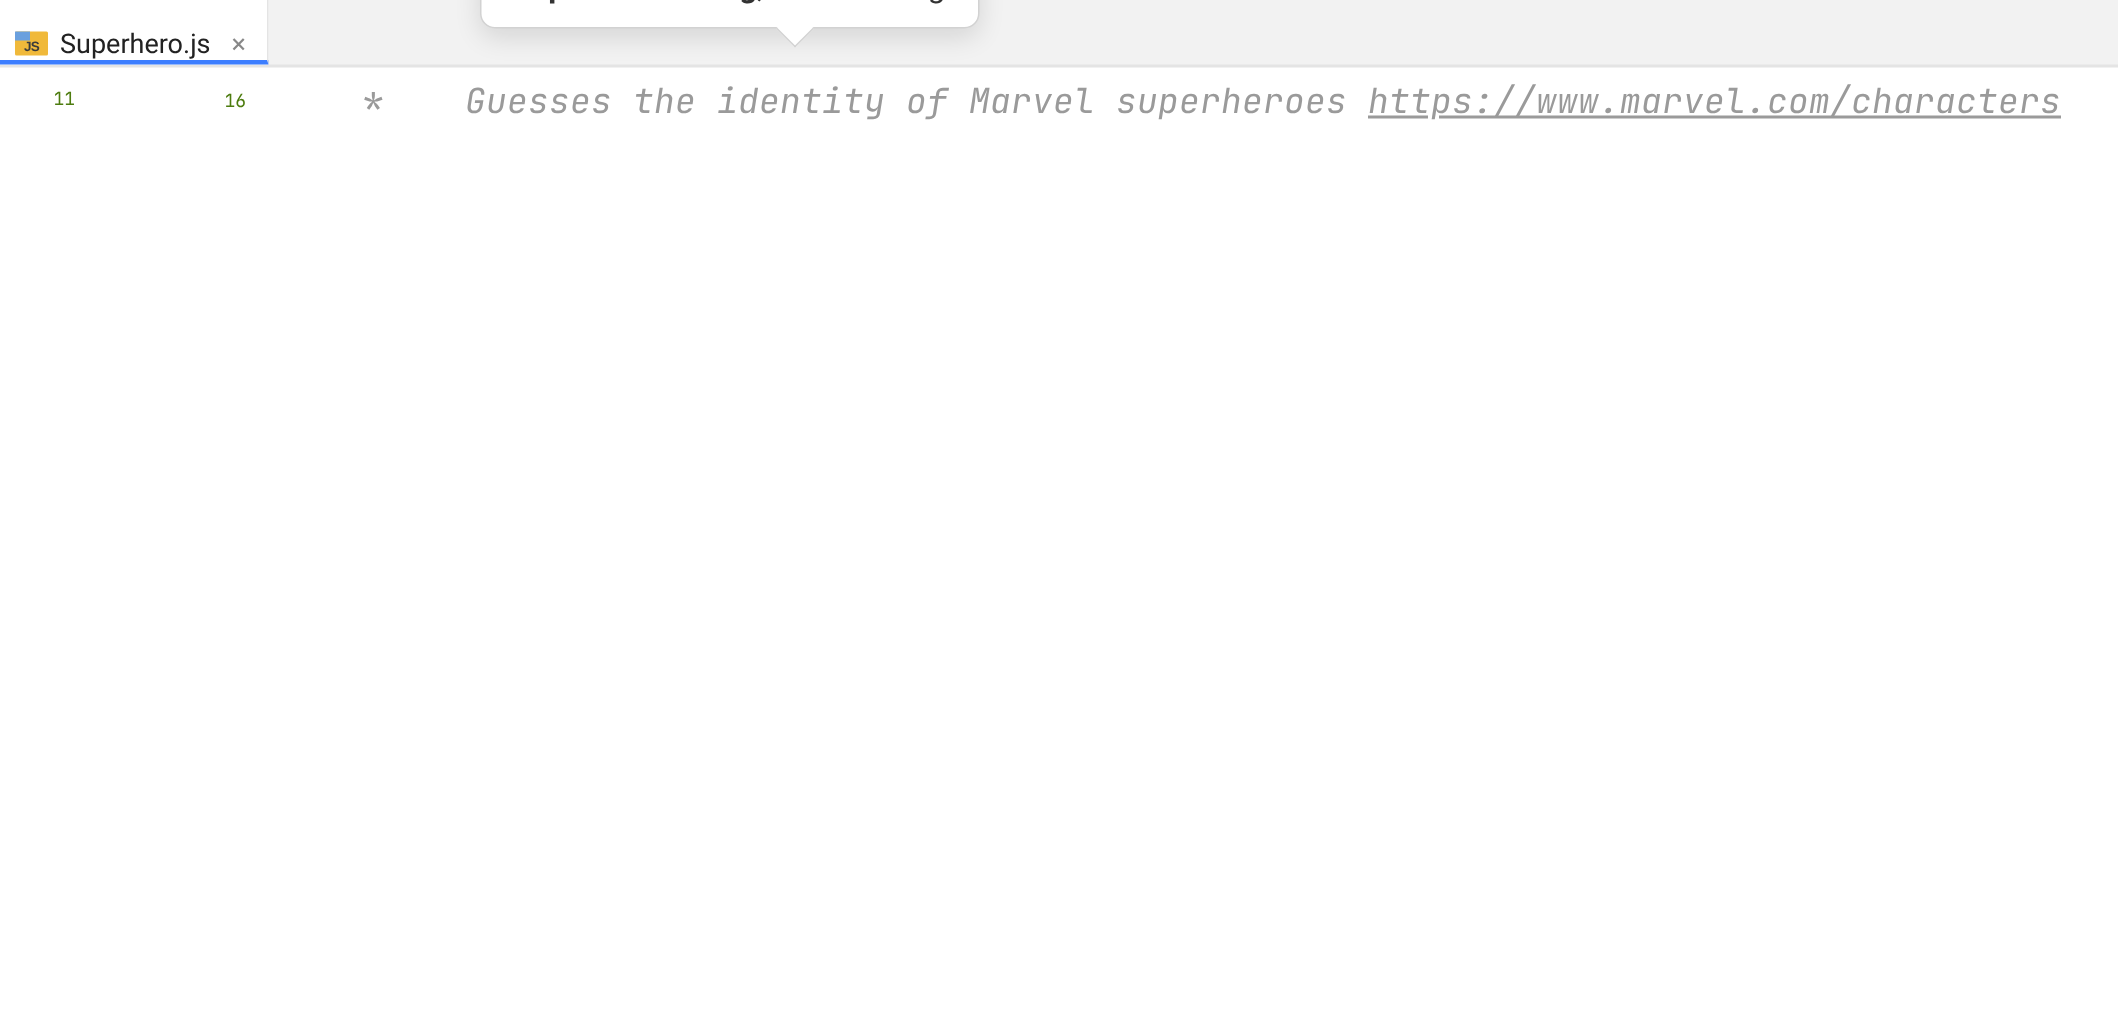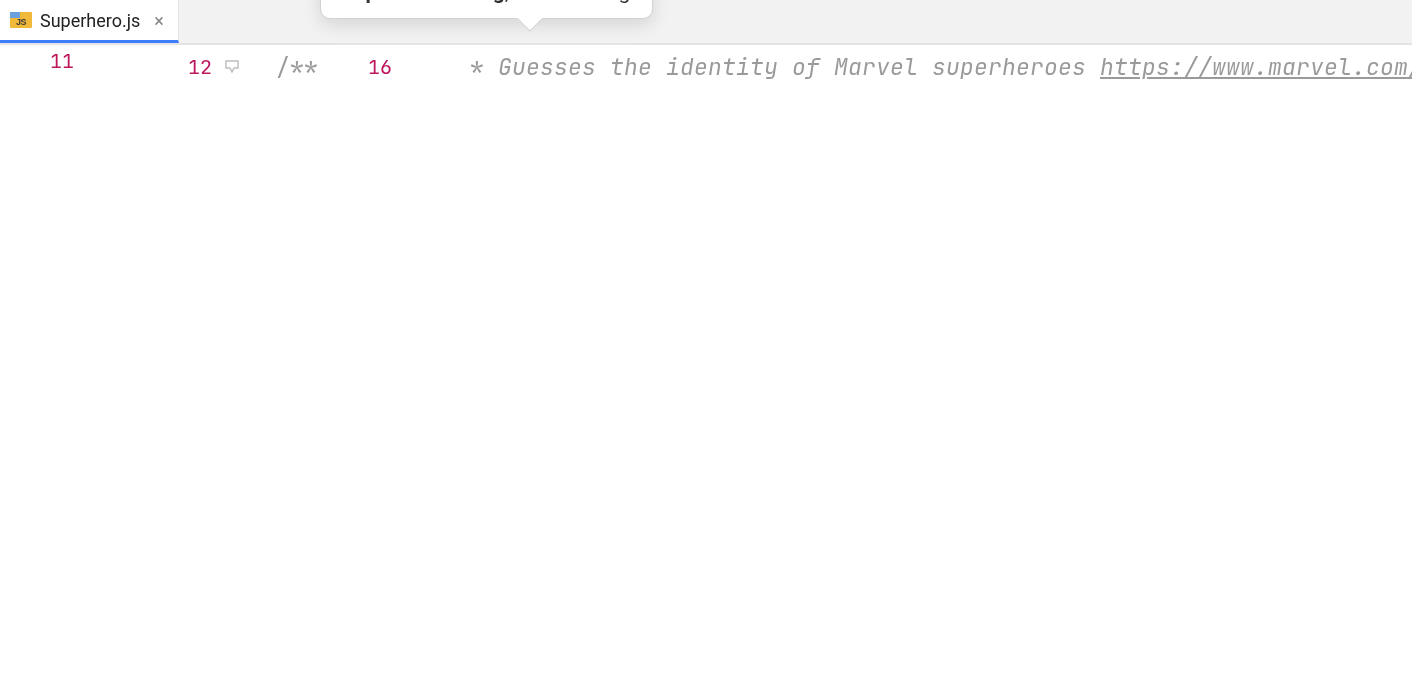--- a/index.html
+++ b/index.html
@@ -12,21 +12,21 @@
   }
   .tabbar {
     height: 44px;
     background: #f2f2f2;
     border-bottom: 1px solid #e4e4e4;
     display: flex;
     align-items: stretch;
   }
   .tab {
     display: flex;
-    align-items: center;
+    align-items: flex-end;
     padding: 0 14px 0 10px;
     background: #fff;
     border-right: 1px solid #e4e4e4;
     border-bottom: 3px solid #3d7eff;
     gap: 8px;
     font-family: -apple-system, BlinkMacSystemFont, "Segoe UI", Roboto, sans-serif;
     font-size: 18px;
     color: #222;
   }
   .tab .js-icon {
@@ -48,26 +48,25 @@
   }
   .line {
     display: flex;
     align-items: center;
     height: 44px;
     position: relative;
   }
   .ln {
     width: 60px;
     text-align: right;
-    color: #be185d;
-    font-size: 20px;
+    color: #4d7c0f;
+    font-size: 12px;
     padding-right: 10px;
     user-select: none;
     flex-shrink: 0;
-    margin-left: 24px;
   }
   .fold {
     width: 20px;
     flex-shrink: 0;
     display: flex;
     align-items: center;
     justify-content: center;
     color: #bdbdbd;
     font-size: 14px;
   }
@@ -81,21 +80,21 @@
     font-size: 23px;
     white-space: pre;
     letter-spacing: 0.2px;
     color: #222;
     display: flex;
     align-items: center;
   }
   .line.top-cut { height: 22px; align-items: flex-end; }
   .line.top-cut .ln, .line.top-cut .code { transform: translateY(7px); }
   .grey { color: #9a9a9a; }
-  .grey-i { color: #9a9a9a; font-style: italic; }
+  .grey-i { color: #9a9a9a; font-style: italic; margin-left: 40px; }
   .link { color: #9a9a9a; font-style: italic; text-decoration: underline; }
   .hint {
     position: absolute;
     background: #fff;
     border: 1px solid #d2d2d2;
     border-radius: 10px;
     box-shadow: 0 6px 18px rgba(0,0,0,0.12);
     padding: 14px 22px;
     font-family: -apple-system, BlinkMacSystemFont, "Segoe UI", Roboto, sans-serif;
     font-size: 21px;
@@ -131,31 +130,20 @@
 </div>
 
 <div class="editor-wrap">
     <div class="line top-cut">
       <div class="ln">11</div>
       <div class="fold"></div>
       <div class="margin-border"></div>
       <div class="code"></div>
     </div>
     <div class="line">
-      <div class="ln">12</div>
-      <div class="fold">
-        <svg width="14" height="14" viewBox="0 0 14 14">
-          <path d="M0 0 H14 V10 L7 4 L0 10 Z" transform="rotate(180 7 7)" fill="none"></path>
-          <path d="M1 1 H13 V8 H9 L7 12 L5 8 H1 Z" fill="none" stroke="#bdbdbd" stroke-width="1.4"></path>
-        </svg>
-      </div>
-      <div class="margin-border"></div>
-      <div class="code"><span class="grey">/**</span></div>
-    </div>
-    <div class="line">
       <div class="ln">16</div>
       <div class="fold"></div>
       <div class="margin-border"></div>
       <div class="code"><span class="grey"> * </span><span class="grey-i">Guesses the identity of Marvel superheroes </span><span class="link">https://www.marvel.com/characters</span></div>
     </div>
   </div>
 
 <div class="hint" id="param-hint" style="left: 320px; top: -35px;">
   <b>superhero: string</b><span>, name: string</span>
   <div class="hint-arrow"></div>

